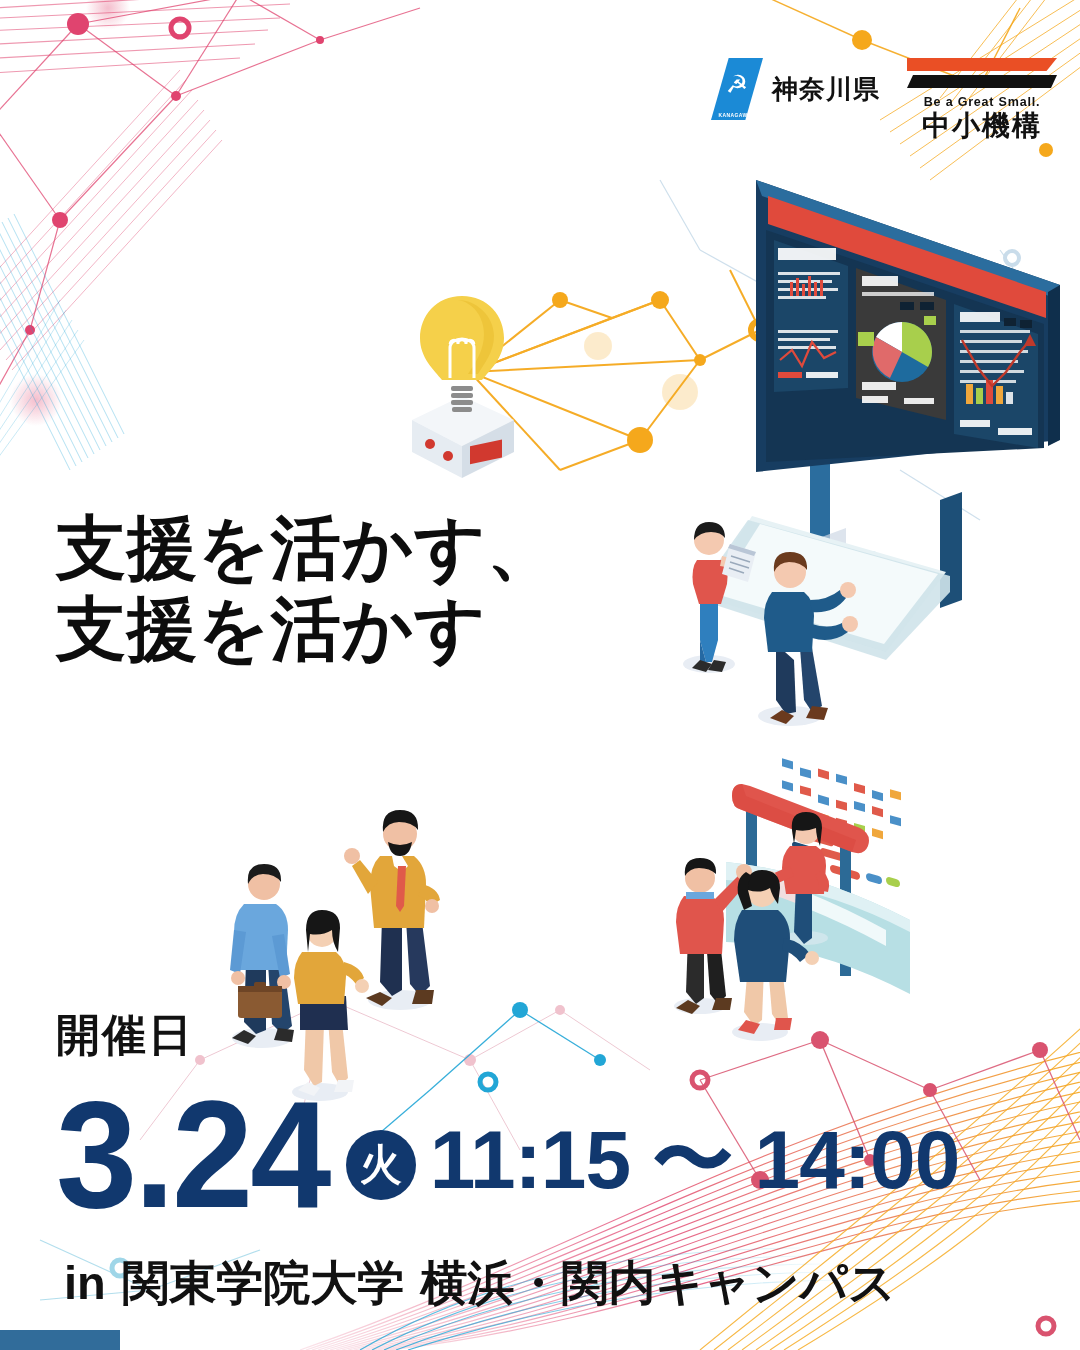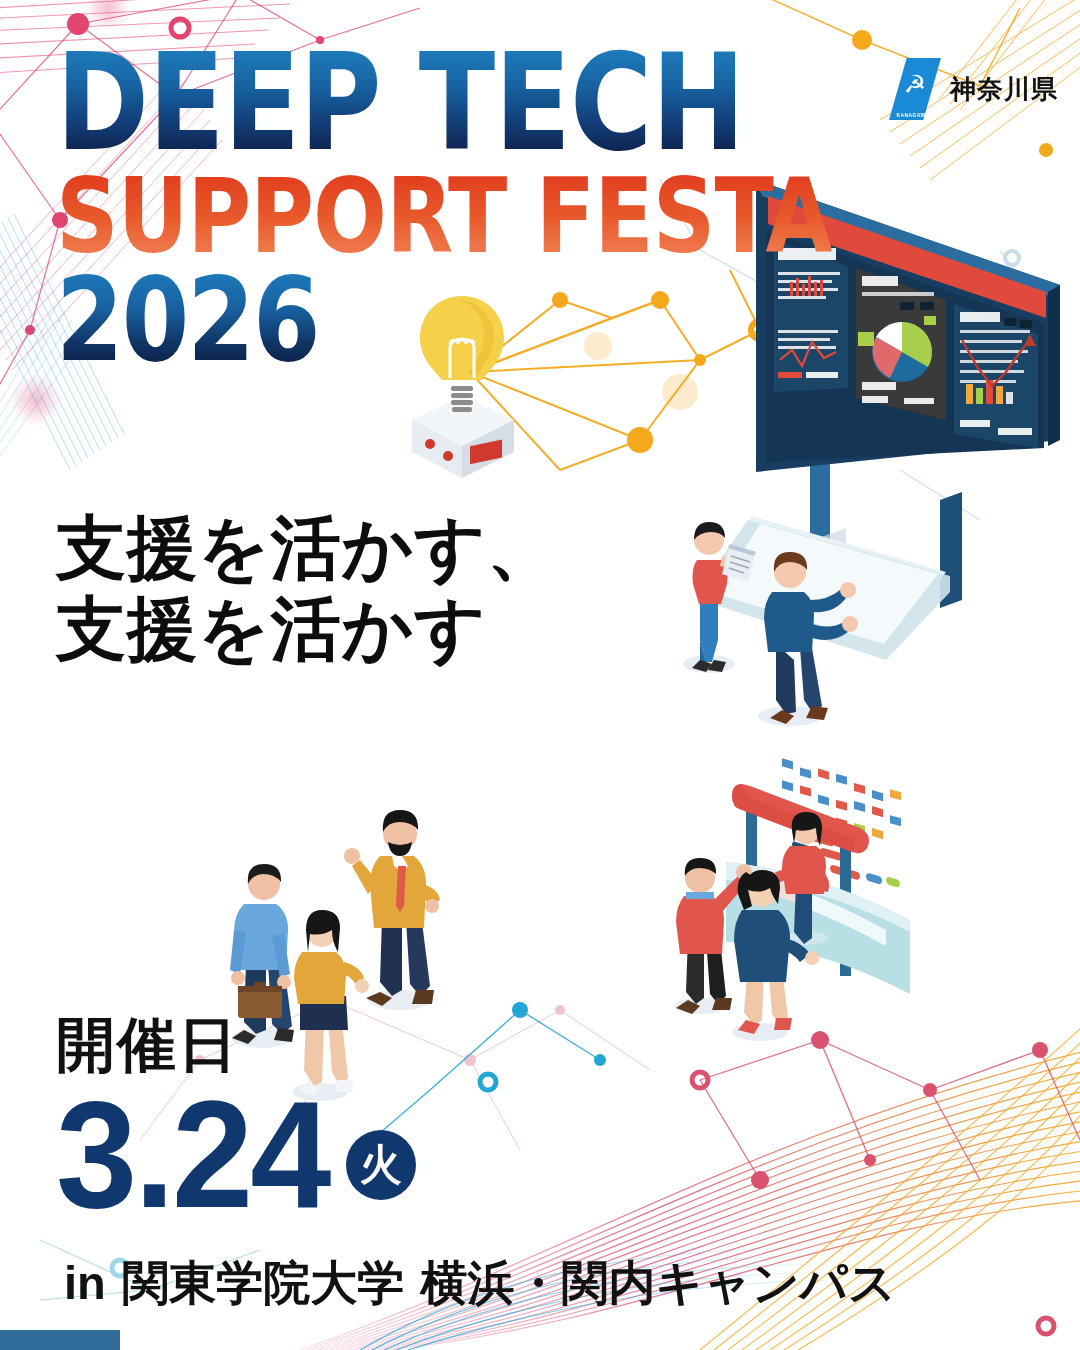--- a/index.html
+++ b/index.html
@@ -44,21 +44,21 @@
   .t-year{font-size:116px;line-height:104px;margin-top:4px;letter-spacing:-2px;
     background-image:linear-gradient(180deg,#1e7cbd 0%,#17609f 40%,#103566 72%,#0b1a40 100%);}
 
   
   .tagline{position:absolute;left:56px;top:508px;color:#0d0d0d;font-weight:700;
     font-size:70px;line-height:1.16;letter-spacing:1px;
     font-family:"DejaVu Sans",sans-serif;}
   .tagline div{white-space:nowrap;}
 
   
-  .date-label{position:absolute;left:56px;top:1006px;font-size:59px;font-weight:700;color:#111;
+  .date-label{position:absolute;left:56px;top:1006px;font-size:44px;font-weight:700;color:#111;
     letter-spacing:2px;font-family:Liberation Mono, monospace;}
   .date-row{position:absolute;left:56px;top:1086px;display:flex;align-items:flex-end;}
   .date-big{font-size:152px;line-height:136px;font-weight:700;color:#11386e;letter-spacing:-3px;
     font-family:"Liberation Sans Narrow","Liberation Sans",sans-serif;transform:scaleX(.96);
     transform-origin:left bottom;}
   .dow-badge{width:70px;height:70px;border-radius:50%;background:#11386e;color:#fff;
     display:flex;align-items:center;justify-content:center;font-size:42px;font-weight:700;
     margin:0 14px 22px 6px;font-family:"DejaVu Sans",sans-serif;}
   .time-text{font-size:82px;line-height:80px;font-weight:700;color:#11386e;letter-spacing:-1px;
     margin-bottom:22px;font-family:"Liberation Sans Narrow","Liberation Sans",sans-serif;}
@@ -590,38 +590,42 @@
 
     <div class="logo-kanagawa">
       <div class="kana-mark">
         <div class="kana-para"></div>
         <div class="kana-emblem">☭</div>
         <div class="kana-romaji">KANAGAWA</div>
       </div>
       <div class="kana-name">神奈川県</div>
     </div>
 
+    <div class="logo-smrj">
+      <div class="smrj-bars">
+        <div class="smrj-bar red"></div>
+        <div class="smrj-bar black"></div>
+      </div>
+      <div class="smrj-tag">Be a Great Small.</div>
+      <div class="smrj-name">中小機構</div>
+    </div>
   </div>
 
-  <div class="title-block">
-    <div class="t-deeptech">DEEP TECH</div>
-    <div class="t-support">SUPPORT FESTA</div>
-    <div class="t-year">2026</div>
-  </div>
 
   <div class="tagline">
     <div>支援を活かす、</div>
     <div>支援を活かす</div>
   </div>
 
   <div class="date-label">開催日</div>
 
   <div class="date-row">
     <div class="date-big">3.24</div>
     <div class="dow-badge">火</div>
+    <div class="time-text">11:15 〜 14:00</div>
   </div>
 
   <div class="venue">
     <span class="lat">in</span>
     <span>関東学院大学 横浜・関内キャンパス</span>
   </div>
 
 </div>
 
 </body></html>

